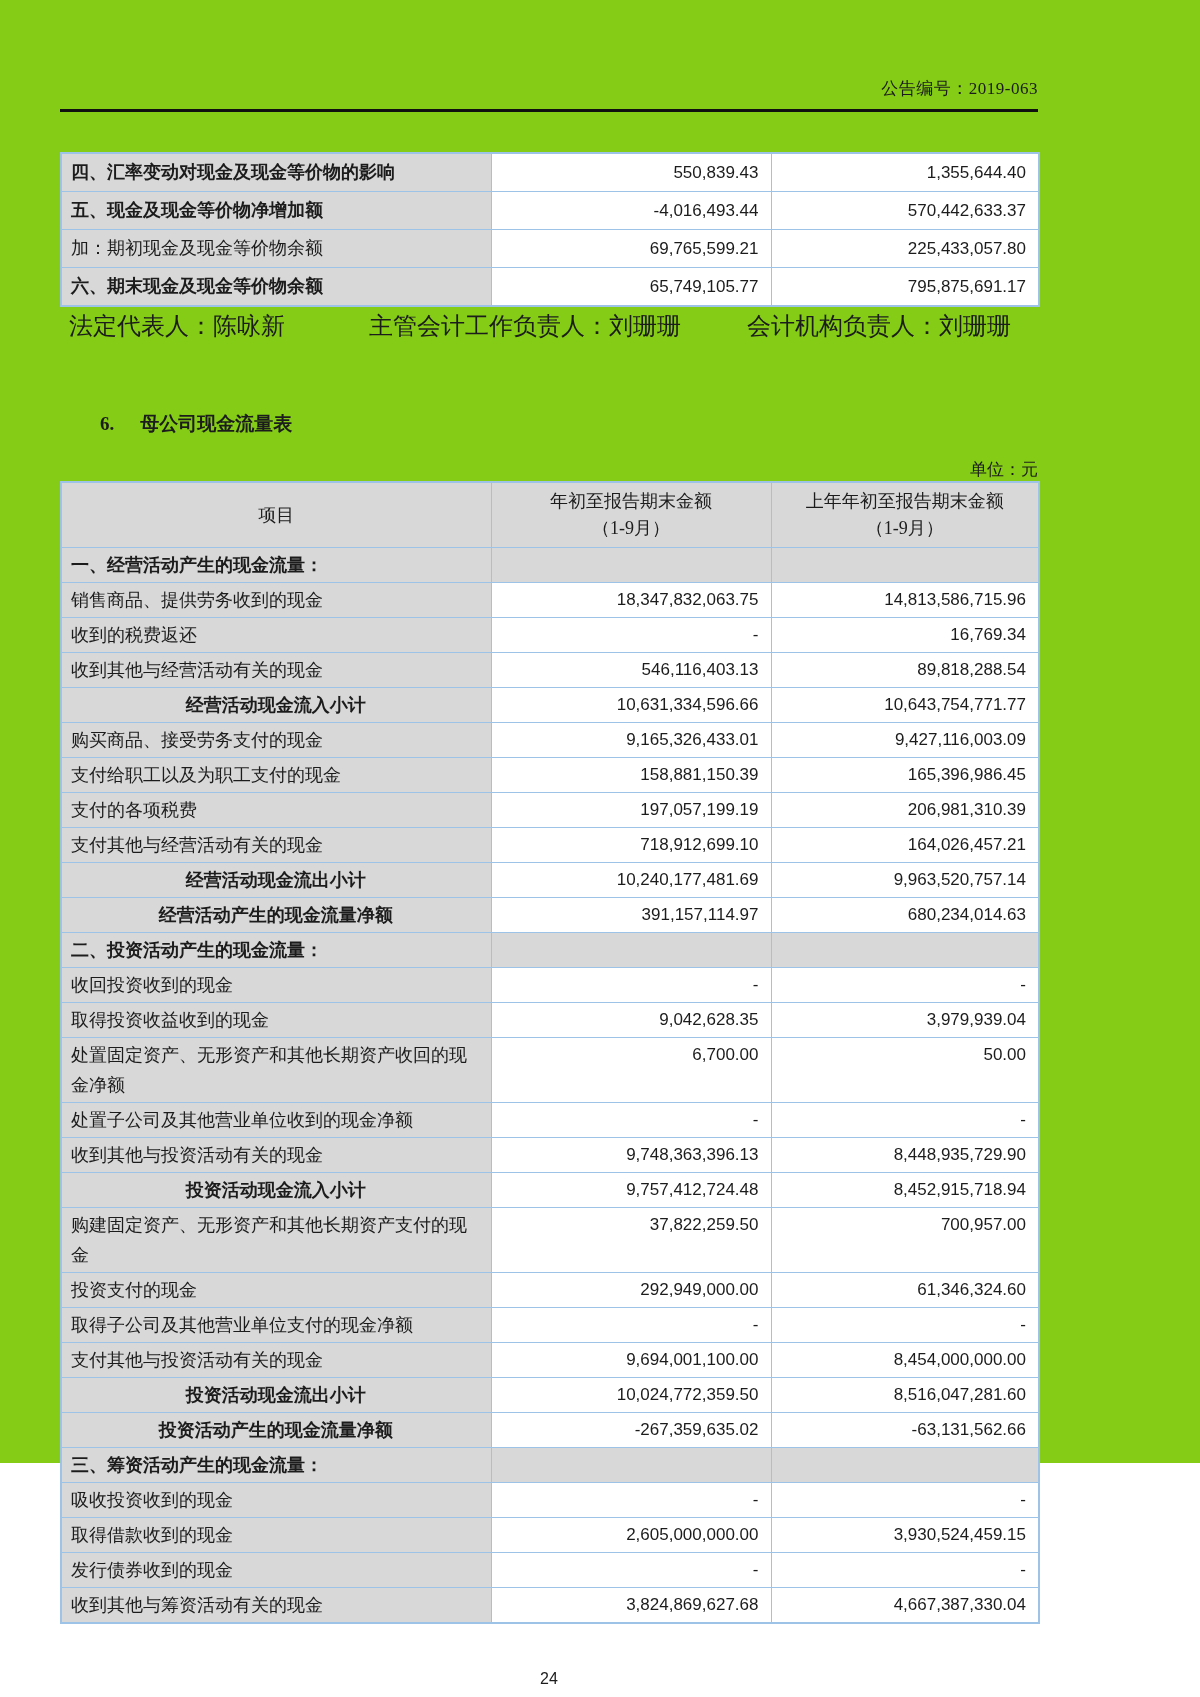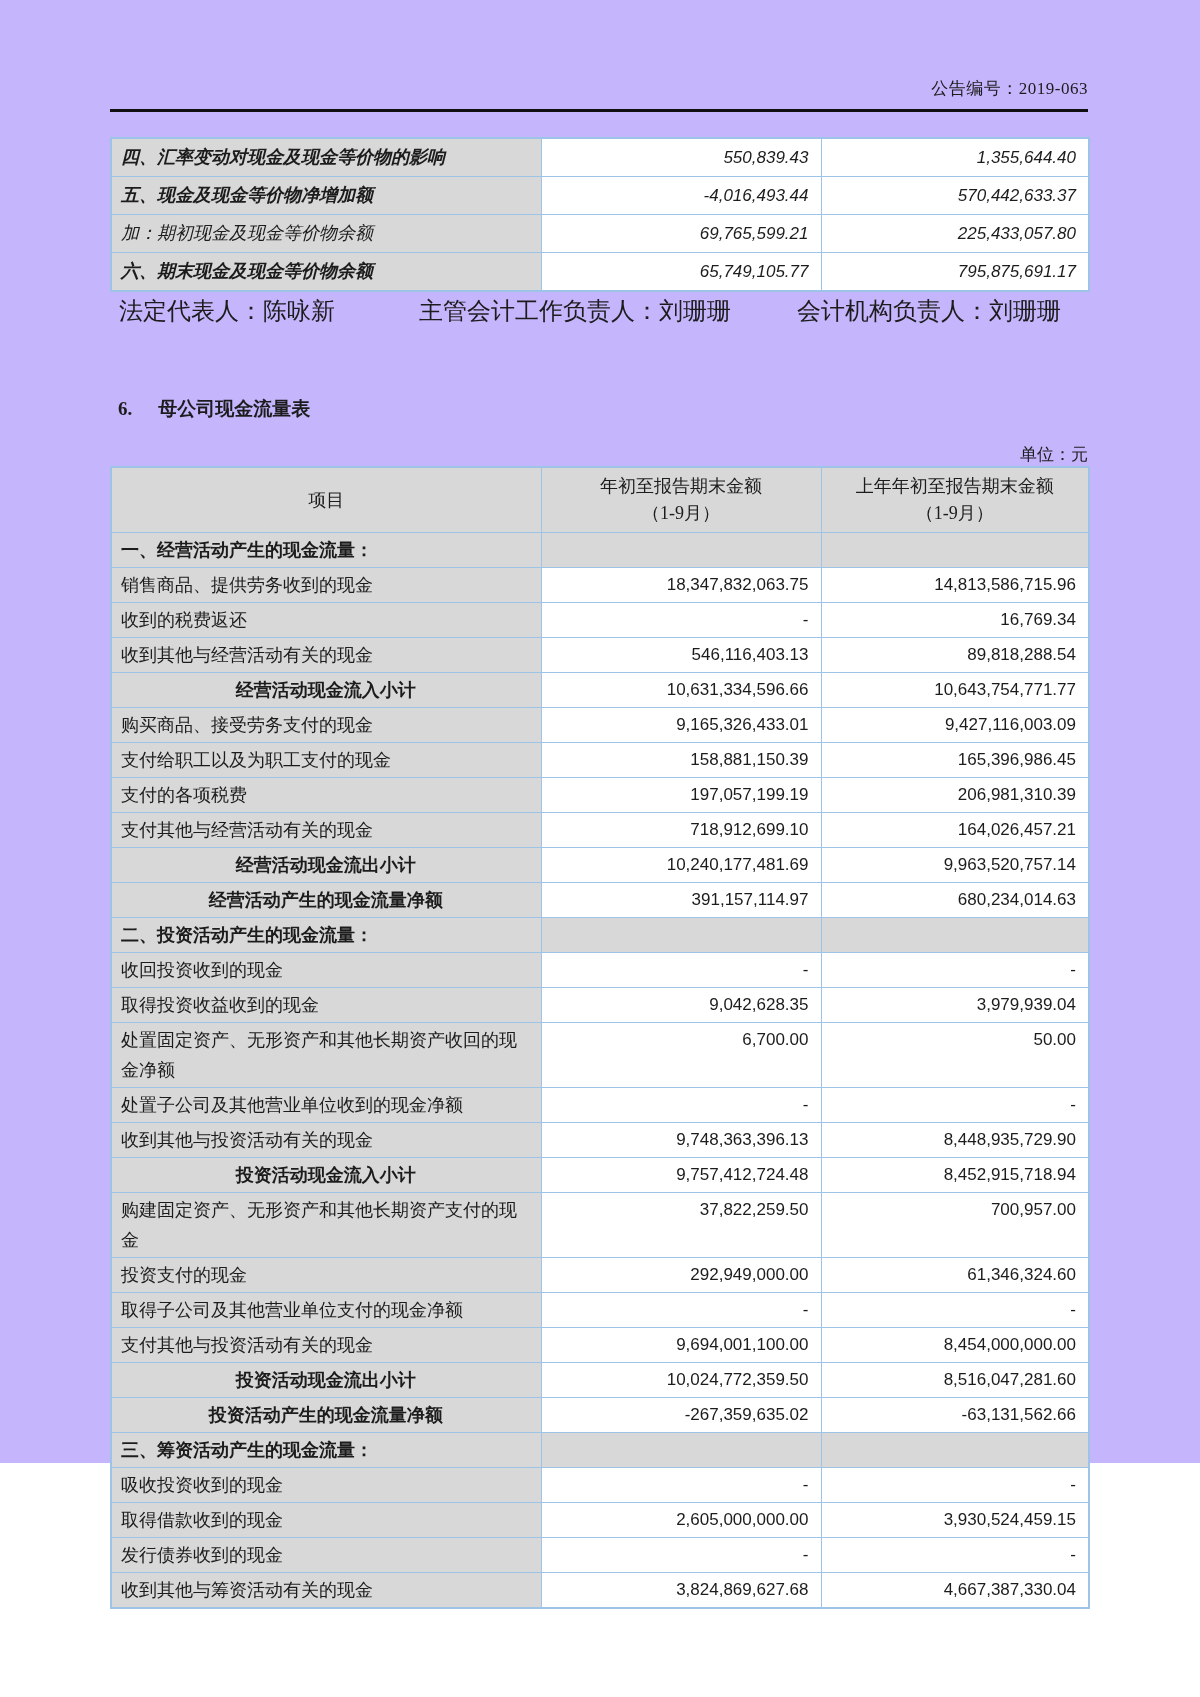--- a/index.html
+++ b/index.html
@@ -6,22 +6,22 @@
   html, body { margin: 0; padding: 0; background: #ffffff; }
   body {
     width: 1200px; height: 1697px;
     font-family: "Liberation Serif", "DejaVu Serif", serif;
     color: #1c1c1c;
     overflow: hidden;
   }
   .page {
     position: relative;
     width: 1200px; height: 1463px;
-    background: #c4b5fd;
-    padding: 78px 0 0 110px;
+    background: #84cc16;
+    padding: 78px 0 0 60px;
   }
   .content { width: 978px; }
 
   .doc-no {
     text-align: right;
     font-size: 17px;
     line-height: 22px;
     letter-spacing: 0.5px;
   }
   .rule {
@@ -83,20 +83,21 @@
   }
   .sig-legal { margin-left: 9px; width: 300px; }
   .sig-chief { width: 378px; }
   .sig-org { flex: 1; }
 
   .heading {
     margin-top: 74px;
     font-size: 19px;
     font-weight: bold;
     line-height: 24px;
+    margin-left: 32px;
   }
   .heading .no { display: inline-block; margin-left: 8px; margin-right: 26px; }
 
   .unit-row {
     text-align: right;
     font-size: 17px;
     line-height: 22px;
     margin-top: 23px;
     margin-bottom: 0;
   }
@@ -110,21 +111,21 @@
 </style>
 </head>
 <body>
 
 <div class="page">
   <div class="content">
 
     <div class="doc-no">公告编号：2019-063</div>
     <div class="rule"></div>
 
-    <table class="fin" id="summary-table" style="margin-top:25px;font-style:italic;">
+    <table class="fin" id="summary-table" style="margin-top:40px;">
       <colgroup>
           <col style="width:430px">
           <col style="width:280px">
           <col style="width:268px">
         </colgroup>
       <tbody>
   <tr class="item bold">
     <td class="label">四、汇率变动对现金及现金等价物的影响</td>
     <td class="num">550,839.43</td>
     <td class="num">1,355,644.40</td>
@@ -351,15 +352,16 @@
   </tr>
 
   <tr class="item">
     <td class="label">收到其他与筹资活动有关的现金</td>
     <td class="num">3,824,869,627.68</td>
     <td class="num">4,667,387,330.04</td>
   </tr>
 </tbody>
     </table>
 
+    <div class="page-number">24</div>
 
   </div>
 </div>
 
 </body></html>

